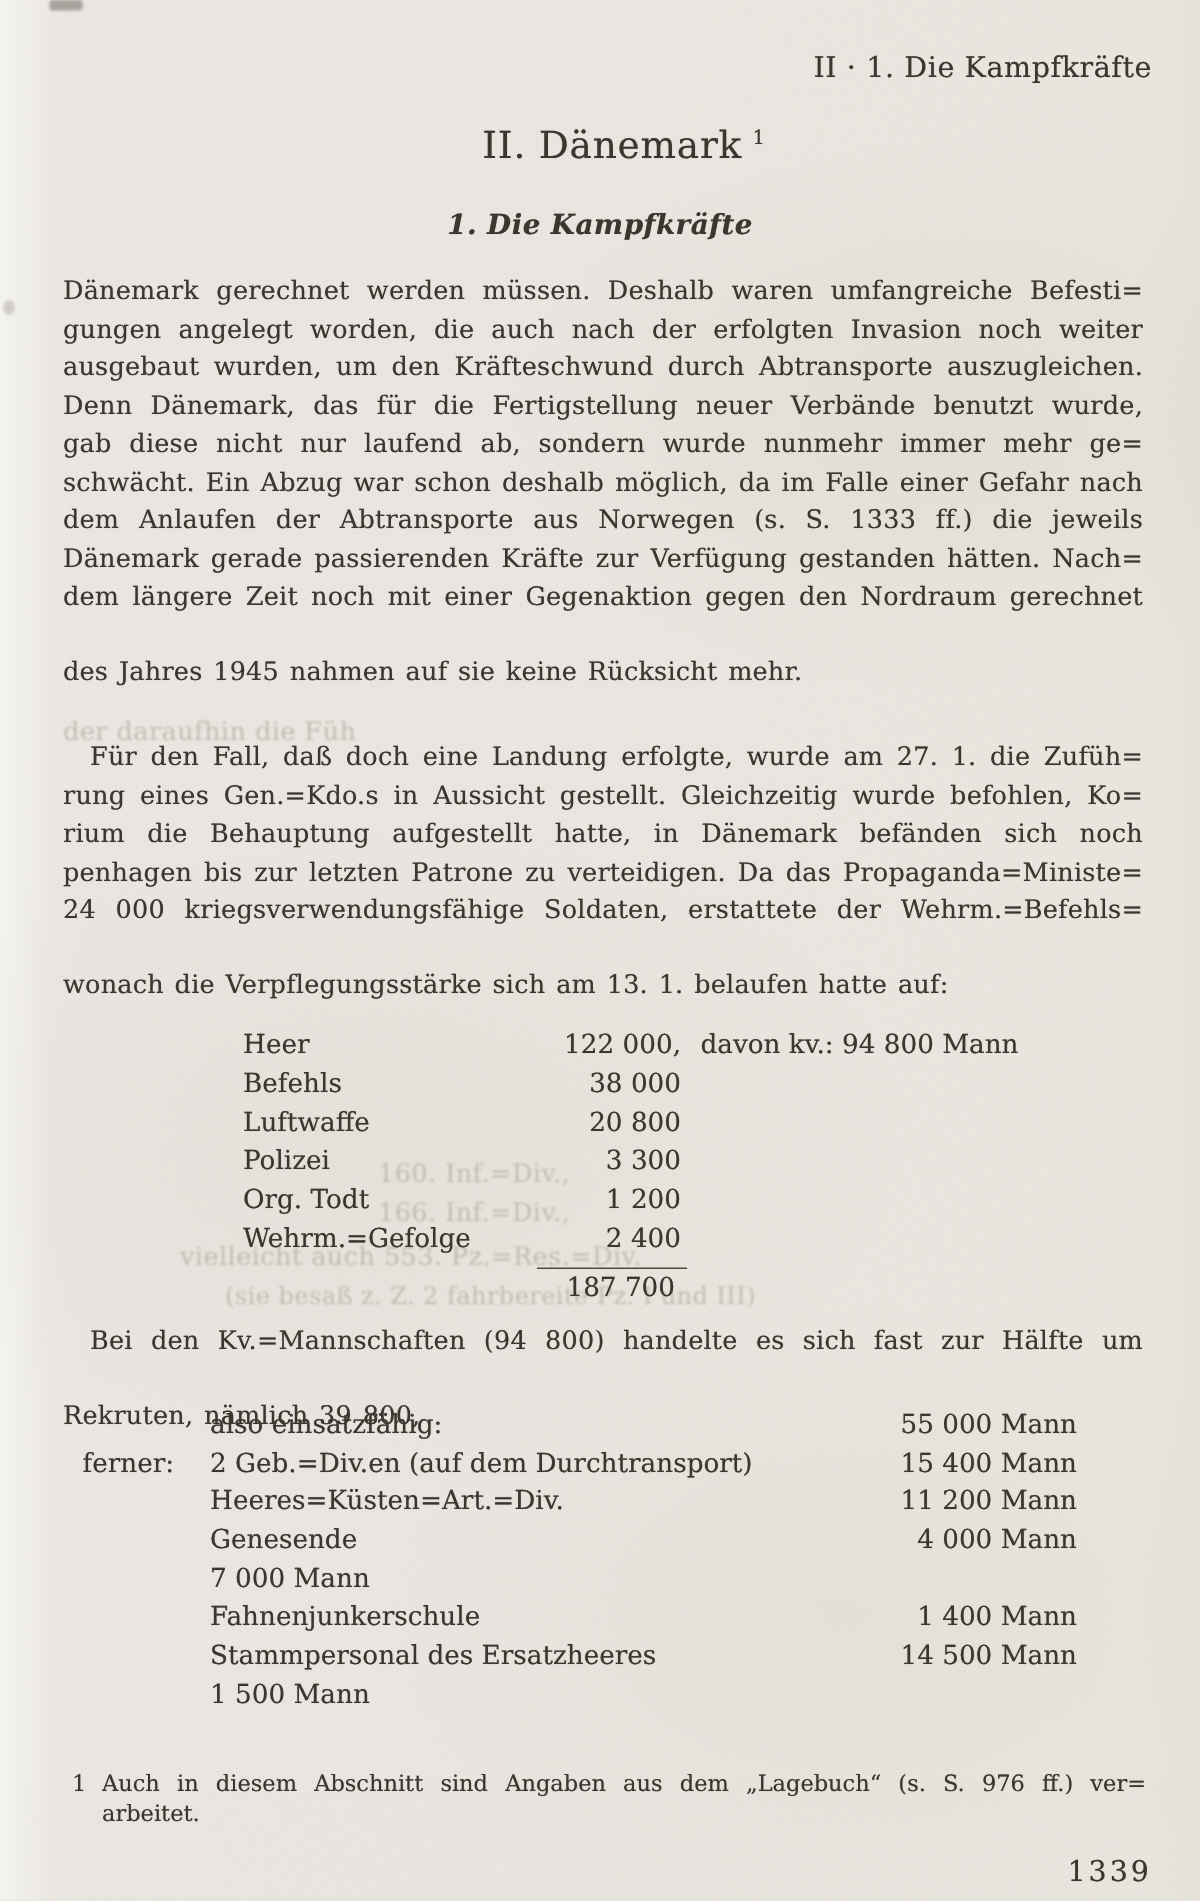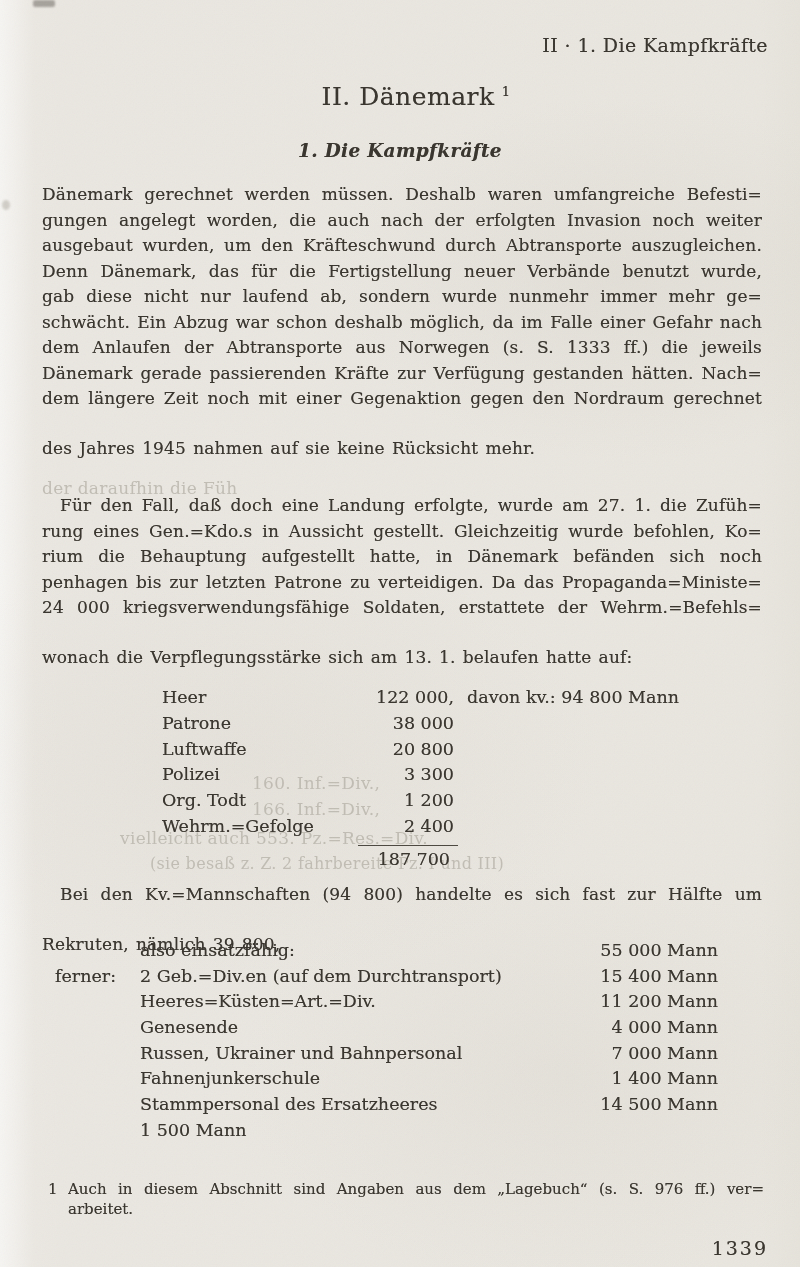--- a/index.html
+++ b/index.html
@@ -112,21 +112,21 @@
       </div>
 
     <div class="table1 ink">
       <div id="t1rows">
           <div class="t1row">
             <span class="t1label">Heer</span>
             <span class="t1value">122 000,</span>
             <span class="t1note">davon kv.: 94 800 Mann</span>
           </div>
           <div class="t1row">
-            <span class="t1label">Patrone</span>
+            <span class="t1label">Befehls</span>
             <span class="t1value">38 000</span>
             <span class="t1note"></span>
           </div>
           <div class="t1row">
             <span class="t1label">Luftwaffe</span>
             <span class="t1value">20 800</span>
             <span class="t1note"></span>
           </div>
           <div class="t1row">
             <span class="t1label">Polizei</span>
@@ -171,21 +171,20 @@
           <span class="l2label">Heeres=Küsten=Art.=Div.</span>
           <span class="l2value">11 200 Mann</span>
         </div>
         <div class="l2row">
           <span class="l2prefix"></span>
           <span class="l2label">Genesende</span>
           <span class="l2value">4 000 Mann</span>
         </div>
         <div class="l2row">
           <span class="l2prefix"></span>
-          <span class="l2label">Russen, Ukrainer und Bahnpersonal</span>
           <span class="l2value">7 000 Mann</span>
         </div>
         <div class="l2row">
           <span class="l2prefix"></span>
           <span class="l2label">Fahnenjunkerschule</span>
           <span class="l2value">1 400 Mann</span>
         </div>
         <div class="l2row">
           <span class="l2prefix"></span>
           <span class="l2label">Stammpersonal des Ersatzheeres</span>

